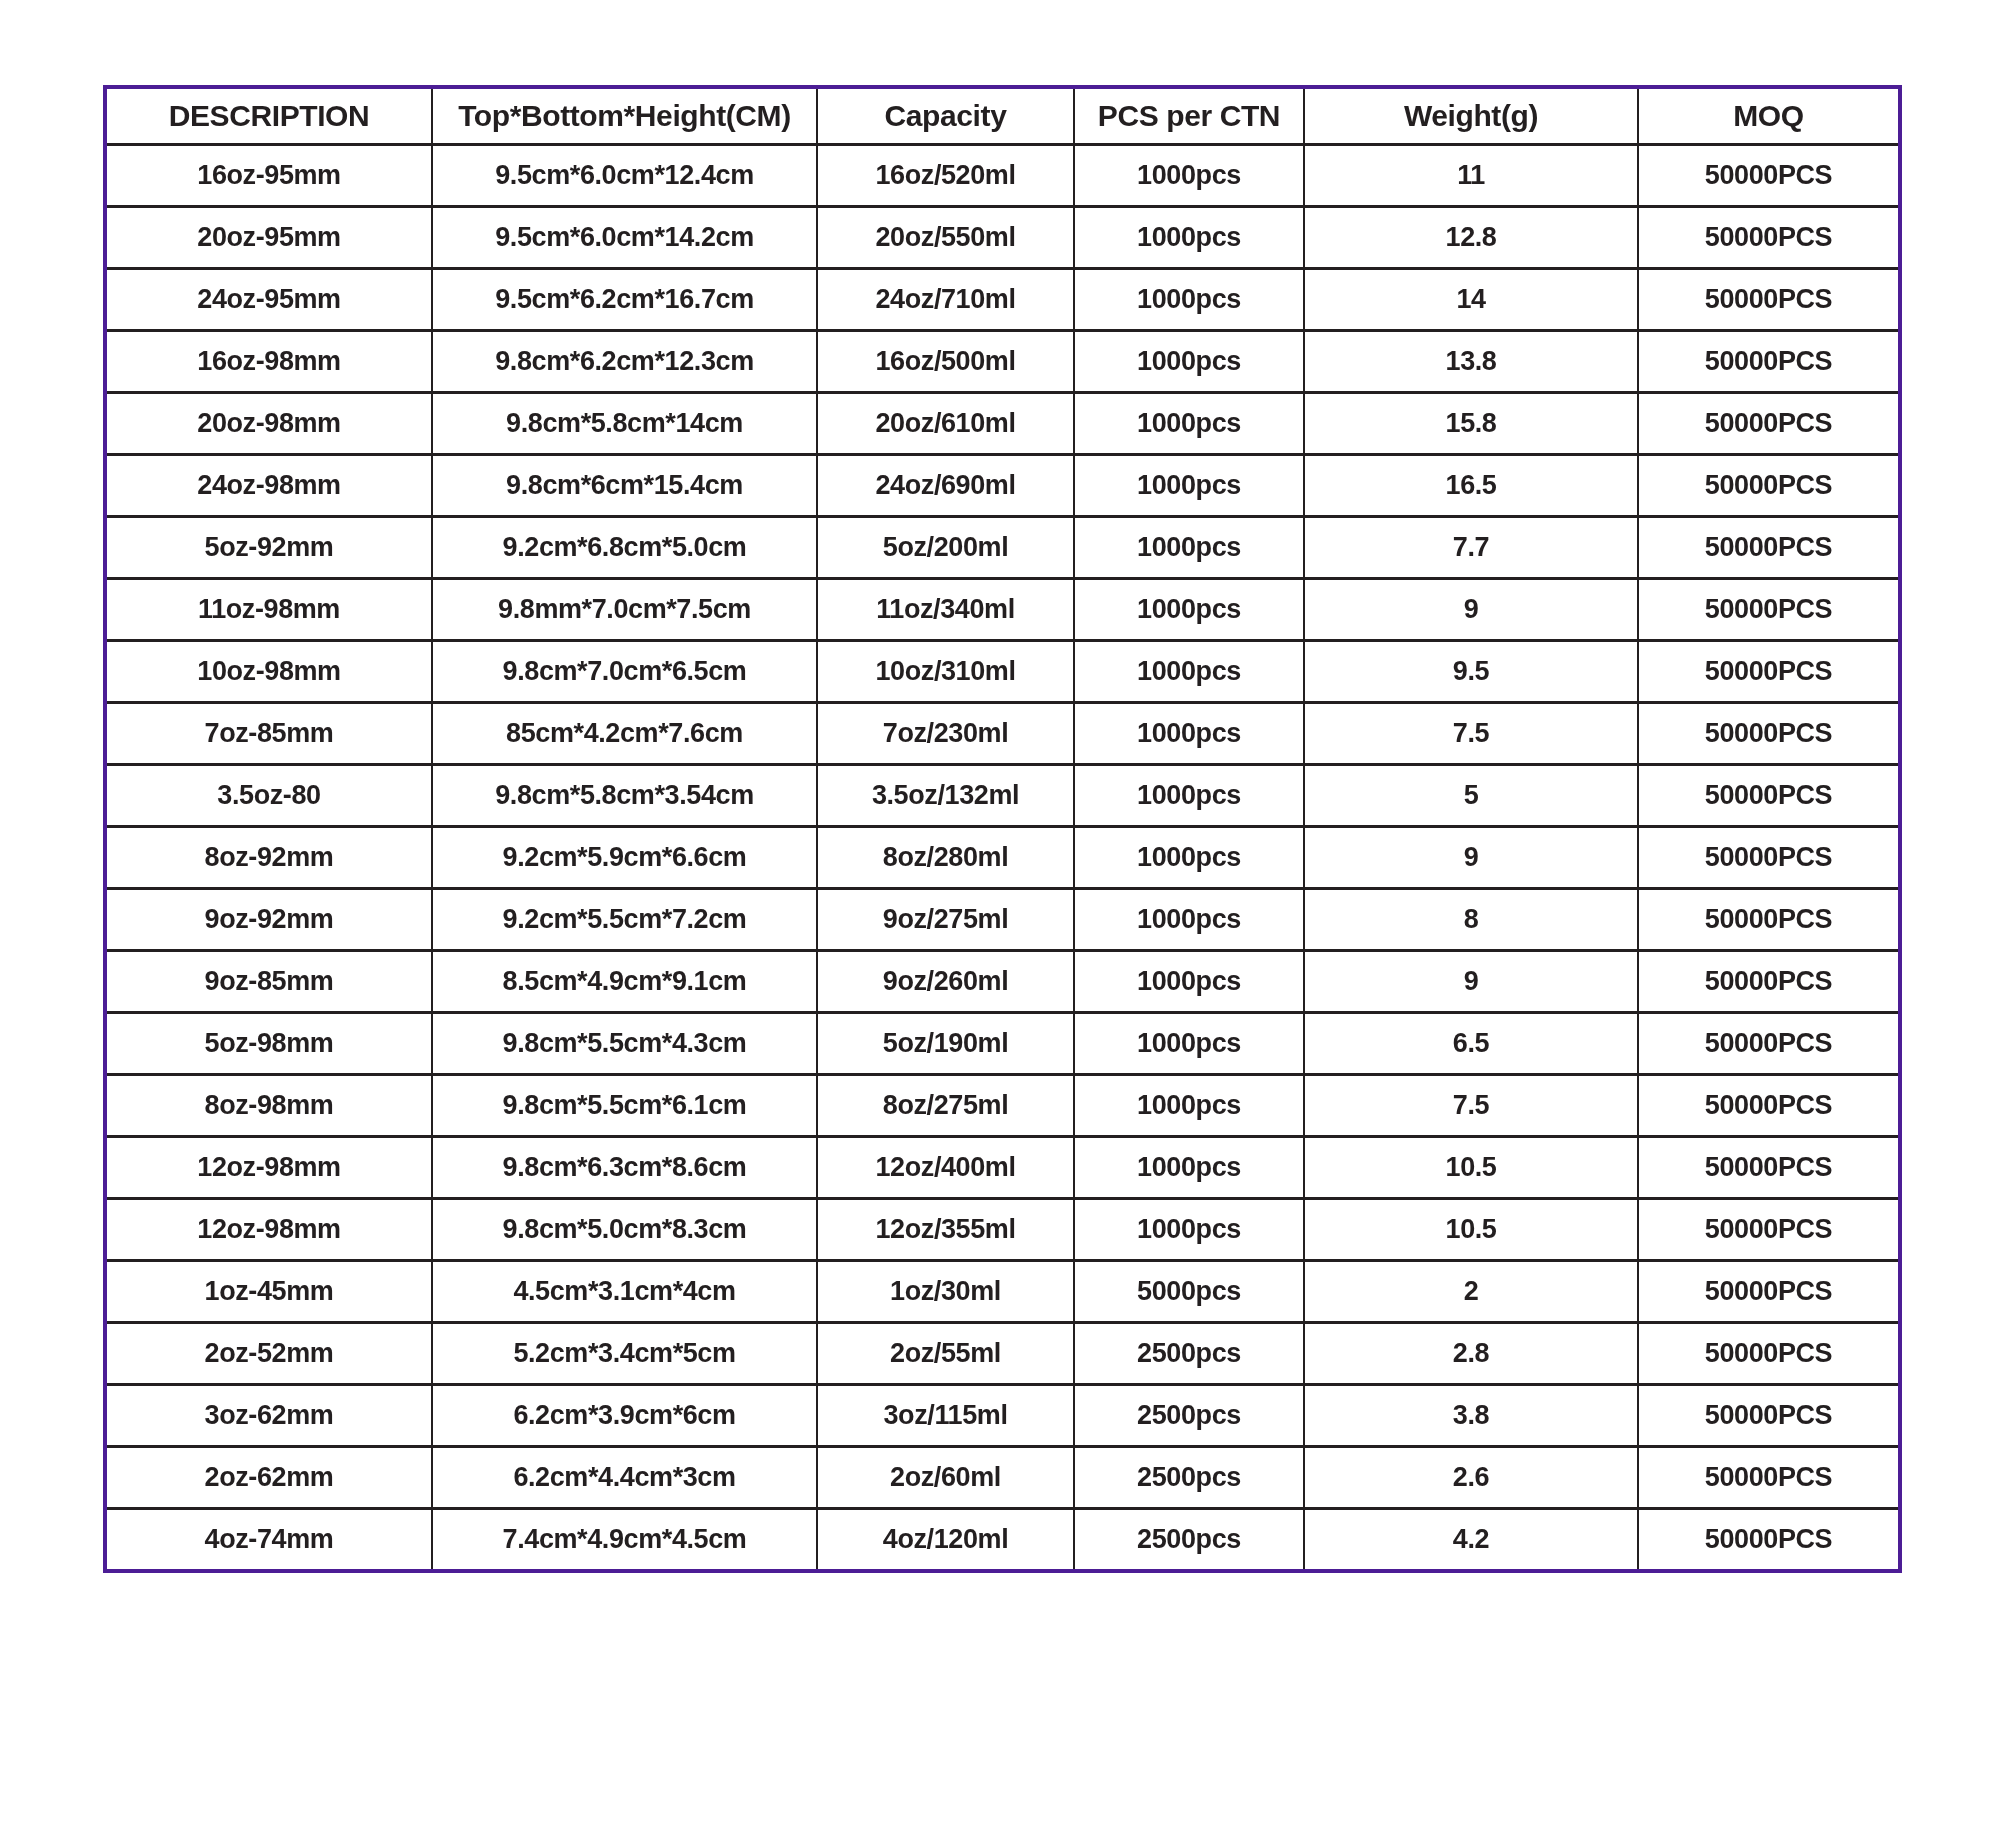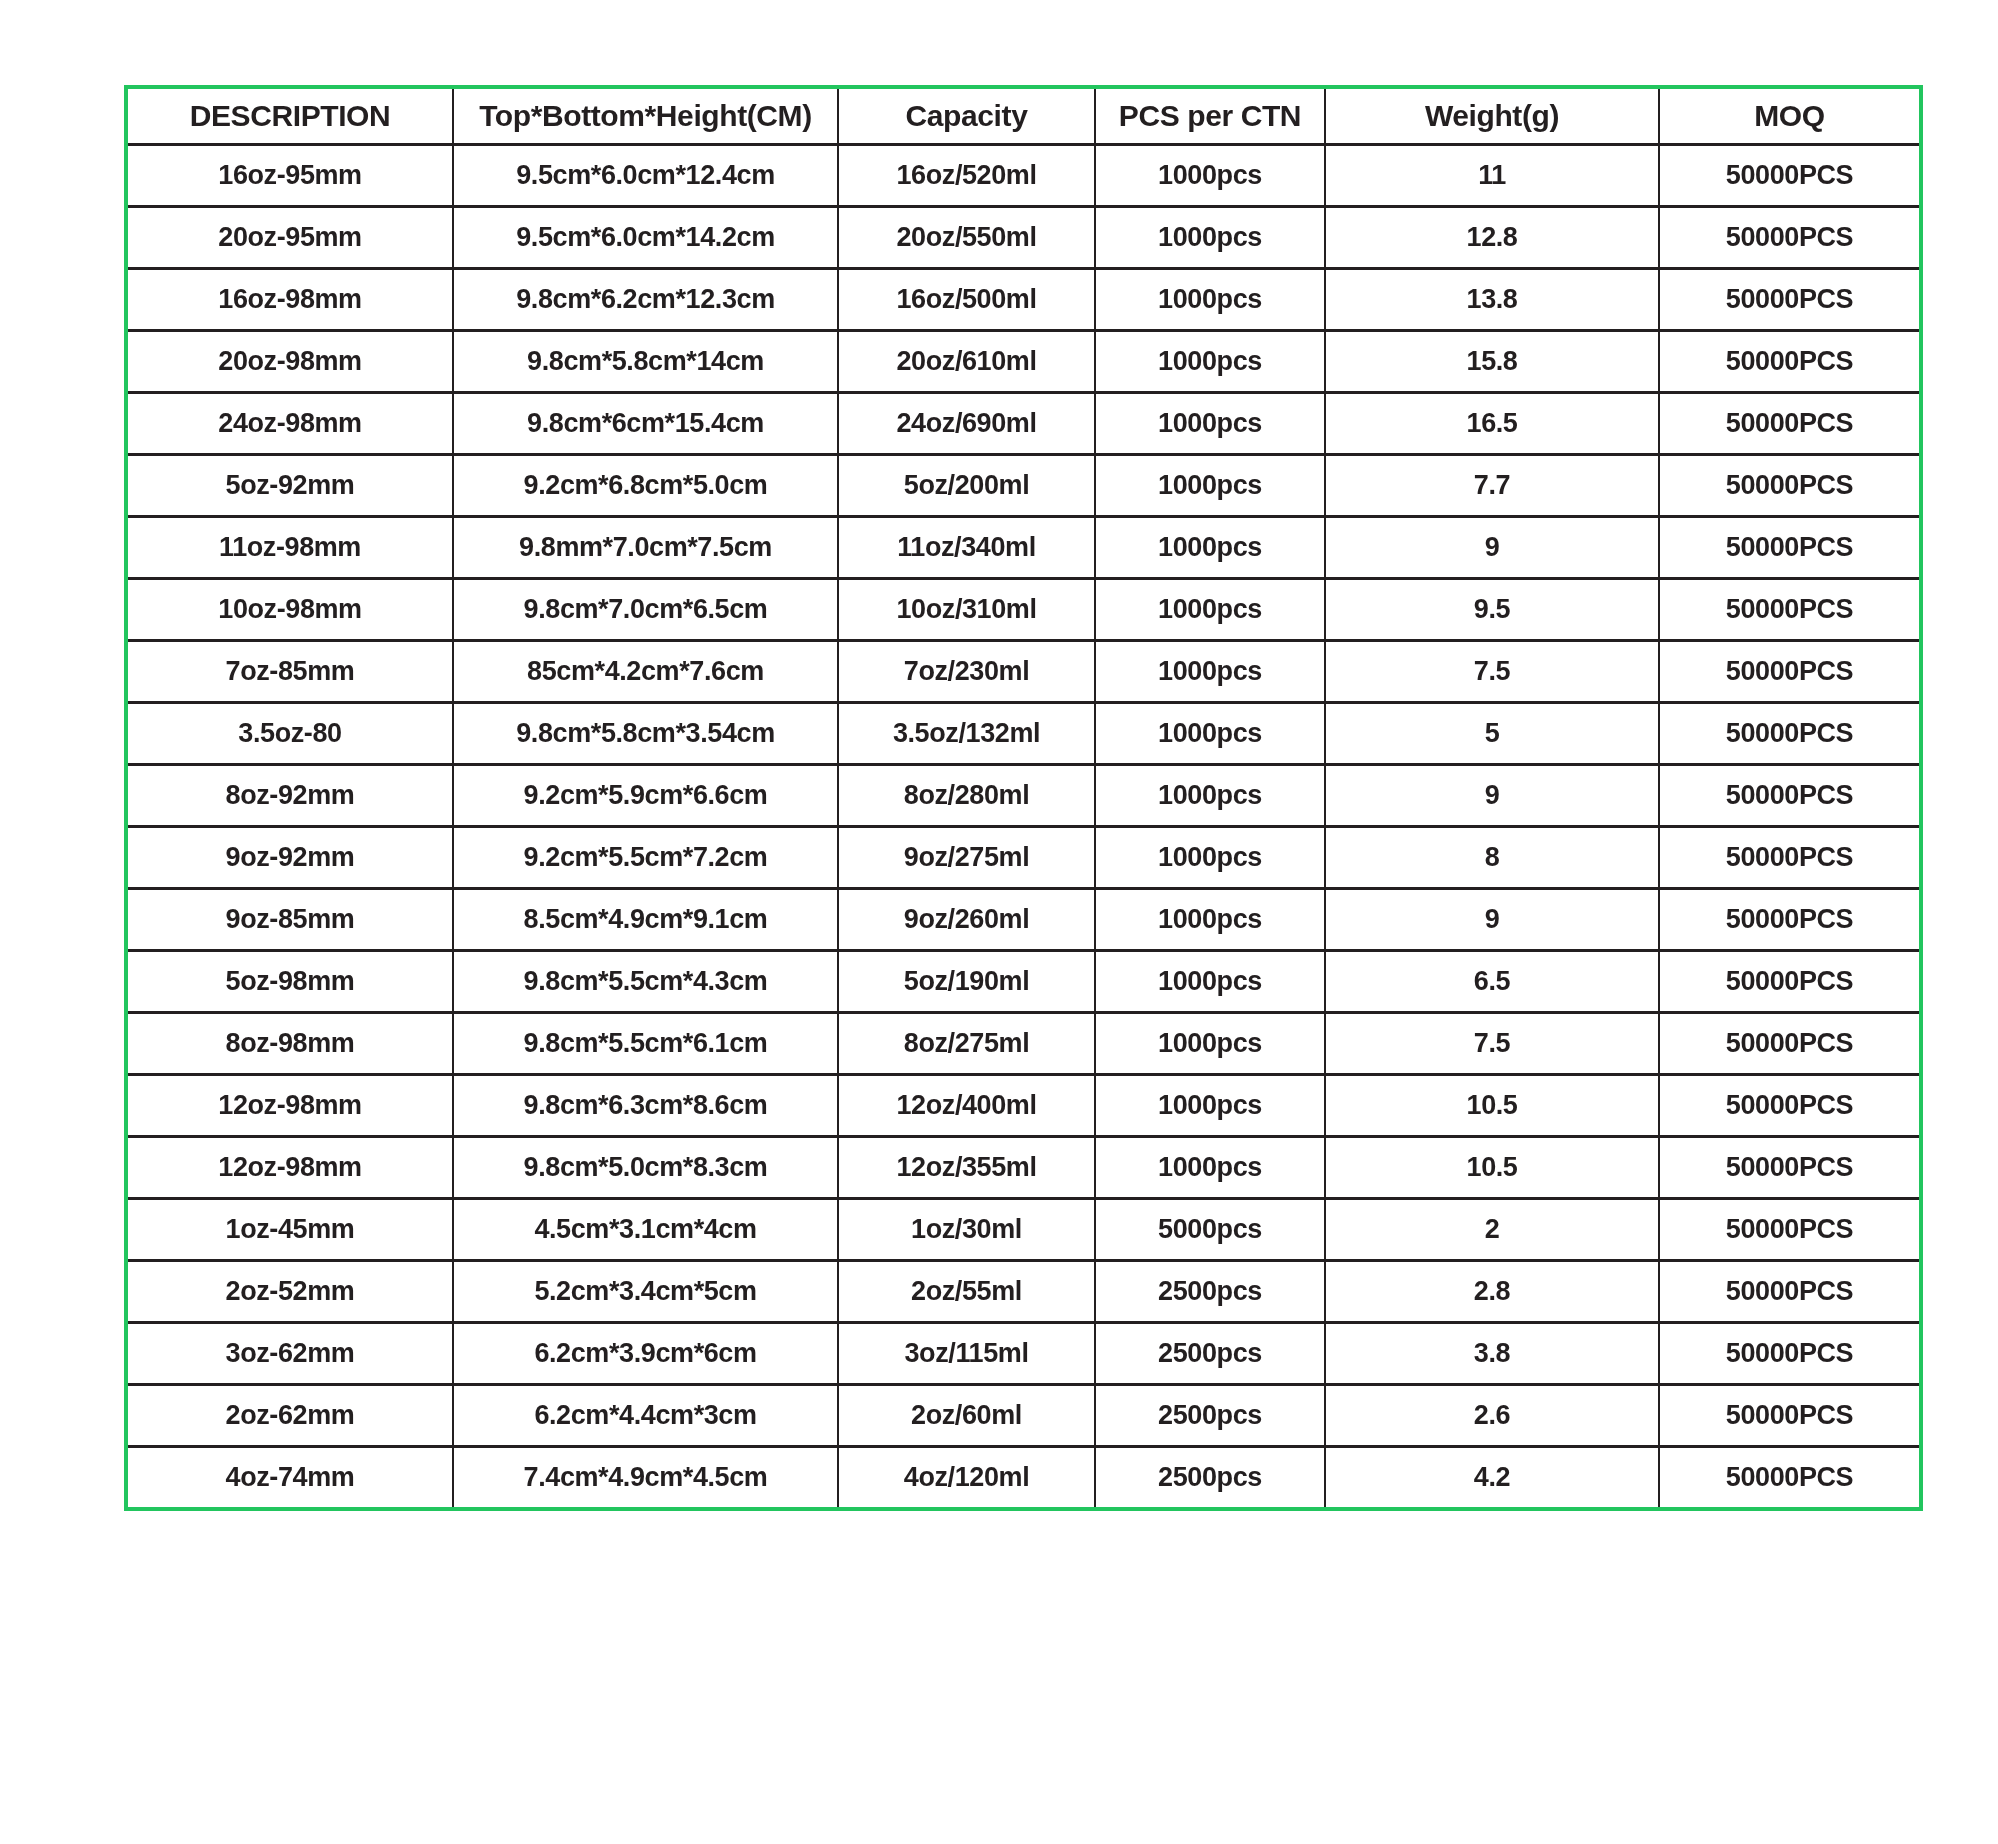--- a/index.html
+++ b/index.html
@@ -18,22 +18,21 @@
     .sheet {
       position: absolute;
       left: 103px;
       top: 85px;
       width: 1794px;
     }
     table.spec {
       border-collapse: collapse;
       width: 1794px;
       table-layout: fixed;
-      border: 4px solid #22c55e;
-      margin-left: 21px;
+      border: 4px solid #4c1d95;
     }
     table.spec th, table.spec td {
       border: 2.4px solid #231f20;
       text-align: center;
       vertical-align: middle;
       padding: 0;
       white-space: nowrap;
     }
     table.spec thead th {
       height: 54px;
@@ -91,20 +90,28 @@
         </tr>
         <tr>
           <td>20oz-95mm</td>
           <td>9.5cm*6.0cm*14.2cm</td>
           <td>20oz/550ml</td>
           <td>1000pcs</td>
           <td>12.8</td>
           <td>50000PCS</td>
         </tr>
         <tr>
+          <td>24oz-95mm</td>
+          <td>9.5cm*6.2cm*16.7cm</td>
+          <td>24oz/710ml</td>
+          <td>1000pcs</td>
+          <td>14</td>
+          <td>50000PCS</td>
+        </tr>
+        <tr>
           <td>16oz-98mm</td>
           <td>9.8cm*6.2cm*12.3cm</td>
           <td>16oz/500ml</td>
           <td>1000pcs</td>
           <td>13.8</td>
           <td>50000PCS</td>
         </tr>
         <tr>
           <td>20oz-98mm</td>
           <td>9.8cm*5.8cm*14cm</td>

